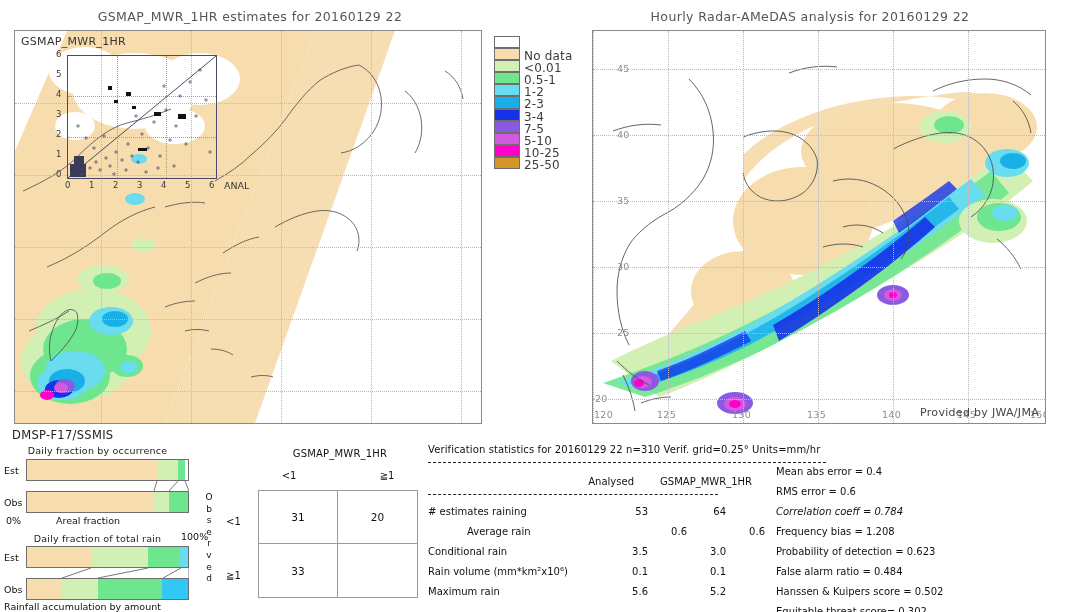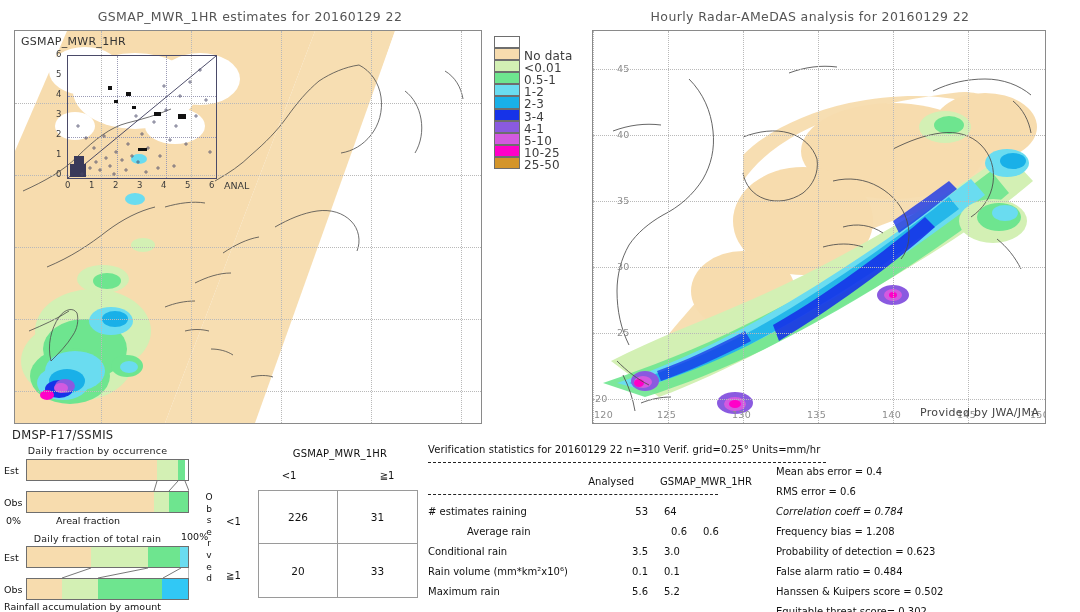--- a/index.html
+++ b/index.html
@@ -142,22 +142,22 @@
     border-top: 1.4px dashed #222;
   }
   #col-head-analysed { position: absolute; left: 126px; top: 32px;
     width: 80px; text-align: right; }
   #col-head-model   { position: absolute; left: 206px; top: 32px;
     width: 118px; text-align: right; }
   .stat-row { position: absolute; left: 0; width: 324px; height: 18px; }
   .stat-name { position: absolute; left: 0; top: 0; white-space: nowrap; }
   .stat-v1 { position: absolute; left: 150px; top: 0;
     width: 70px; text-align: right; }
-  .stat-v2 { position: absolute; left: 236px; top: 0;
-    width: 70px; }
+  .stat-v2 { position: absolute; left: 228px; top: 0;
+    width: 70px; text-align: right; }
   .metric-row { position: absolute; left: 348px; white-space: nowrap; }
 </style>
 </head>
 <body>
 
 <div class="panel-title" id="left-title">GSMAP_MWR_1HR estimates for 20160129 22</div>
 
 <div class="map-frame" id="left-map">
   <svg class="map-canvas" viewBox="0 0 466 392" preserveAspectRatio="none">
     <defs>
@@ -320,21 +320,21 @@
   <div class="swatch-row">
     <span class="sw" style="background: rgb(25, 176, 232);"></span>
     <span class="sw-lab">2-3</span>
   </div>
   <div class="swatch-row">
     <span class="sw" style="background: rgb(22, 51, 232);"></span>
     <span class="sw-lab">3-4</span>
   </div>
   <div class="swatch-row">
     <span class="sw" style="background: rgb(138, 90, 224);"></span>
-    <span class="sw-lab">4-1</span>
+    <span class="sw-lab">7-5</span>
   </div>
   <div class="swatch-row">
     <span class="sw" style="background: rgb(211, 90, 224);"></span>
     <span class="sw-lab">5-10</span>
   </div>
   <div class="swatch-row">
     <span class="sw" style="background: rgb(255, 0, 200);"></span>
     <span class="sw-lab">10-25</span>
   </div>
   <div class="swatch-row">
@@ -532,21 +532,20 @@
       <div>s</div>
       <div>e</div>
       <div>r</div>
       <div>v</div>
       <div>e</div>
       <div>d</div>
     </div>
   <div class="cont-row-head" style="top:72px;">&lt;1</div>
   <div class="cont-row-head" style="top:126px;">≧1</div>
   <div id="cont-grid">
-    <div class="cell">226</div>
     <div class="cell">31</div>
     <div class="cell">20</div>
     <div class="cell">33</div>
   </div>
 </div>
 
 <div id="verif">
   <div id="verif-head">Verification statistics for 20160129 22   n=310  Verif. grid=0.25°  Units=mm/hr</div>
   <div class="dash-rule" style="left:0; top:18px; width:398px;"></div>
 

